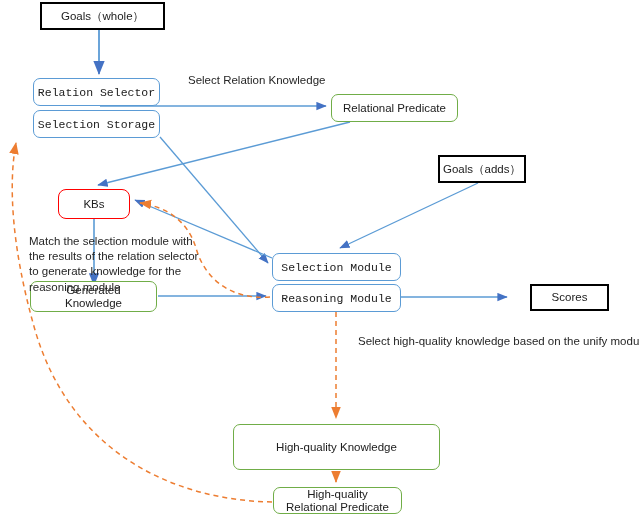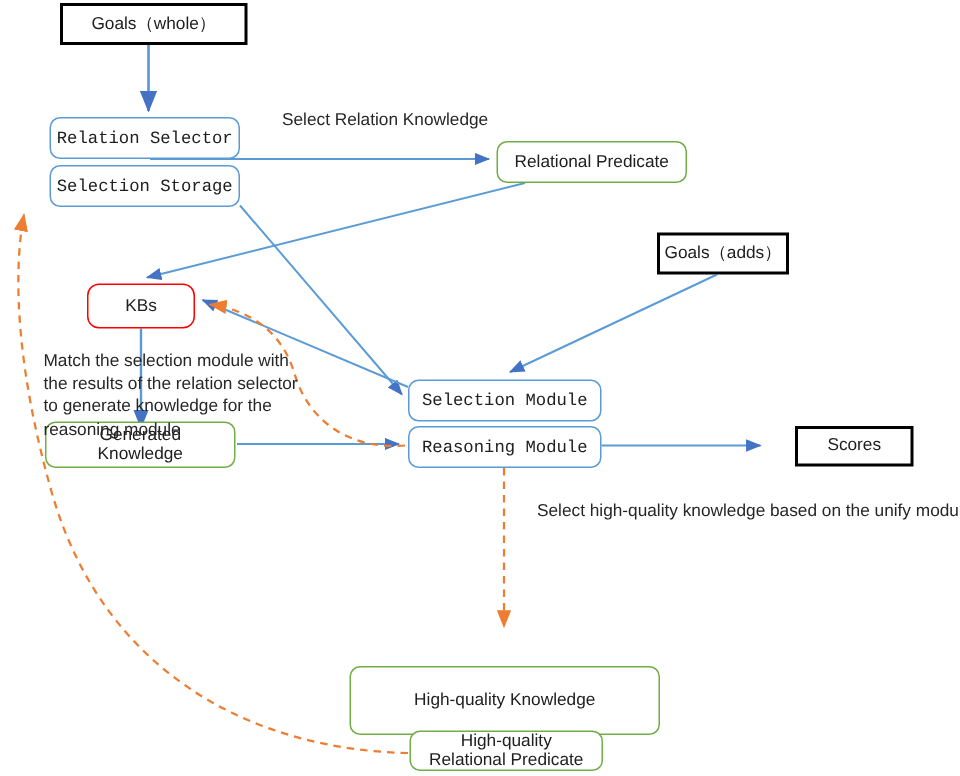--- a/index.html
+++ b/index.html
@@ -139,21 +139,21 @@
   </div>
 
   <div class="node blue" style="left:272px; top:284px; width:129px; height:28px;">
     <span>Reasoning Module</span>
   </div>
 
   <div class="node sharp" style="left:513px; top:284px; width:79px; height:27px;margin-left:17px;">
     <span>Scores</span>
   </div>
 
-  <div class="node green" style="left:233px; top:444px; width:207px; height:46px;">
+  <div class="node green" style="left:233px; top:424px; width:207px; height:46px;">
     <span>High-quality Knowledge</span>
   </div>
 
   <div class="node green" style="left:273px; top:487px; width:129px; height:27px; white-space:pre-line;">
     <span style="white-space:pre-line;">High-quality
 Relational Predicate</span>
   </div>
 
   <div class="label" style="left:188px; top:73px;">Select Relation Knowledge</div>
 

